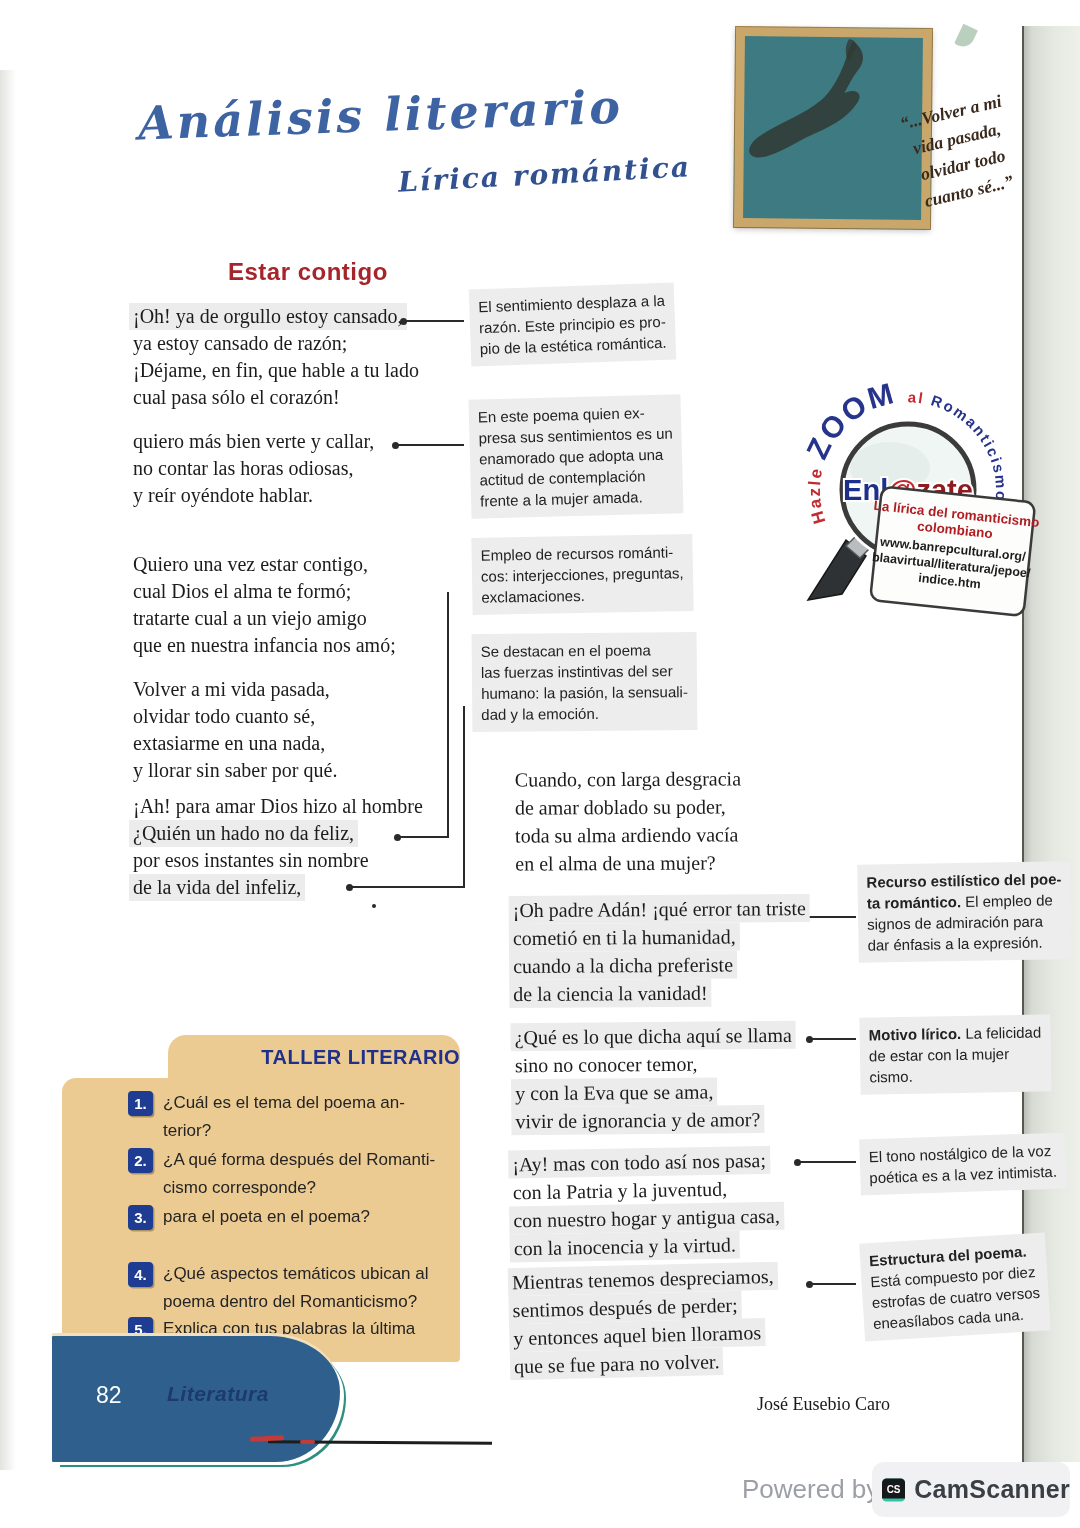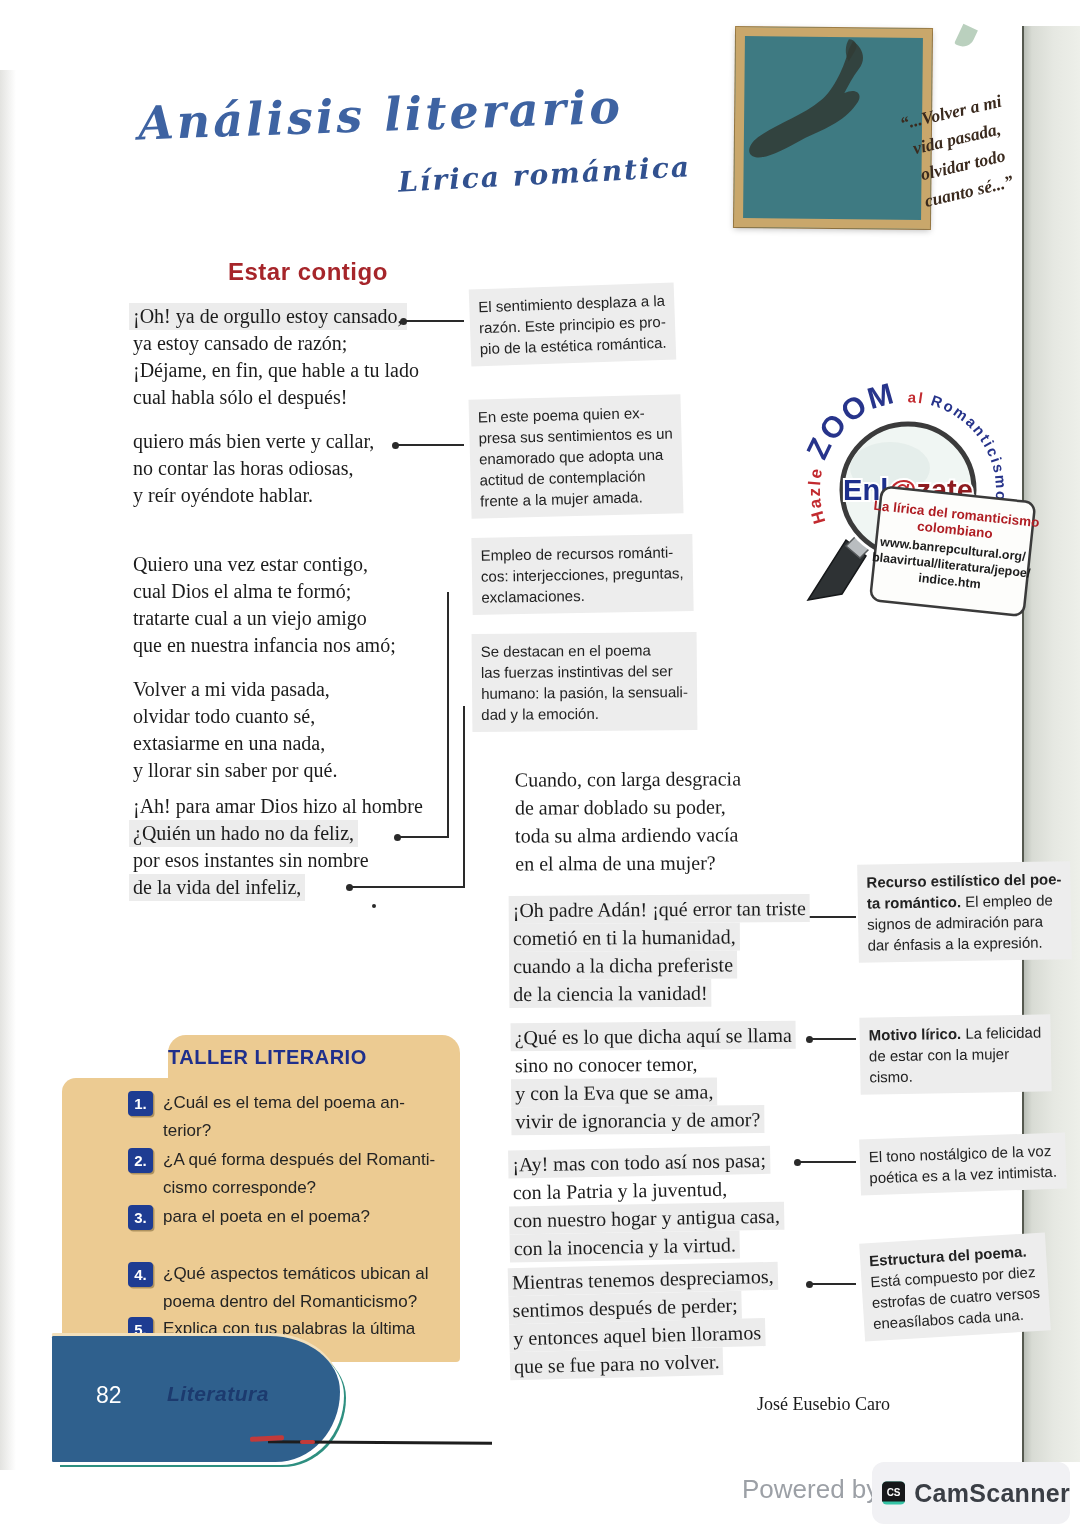--- a/index.html
+++ b/index.html
@@ -34,21 +34,21 @@
   
   .conn{position:absolute;height:2px;background:#2a2a2a;}
   .conn.dot::before{content:'';position:absolute;left:-6px;top:-2.5px;width:7px;height:7px;border-radius:50%;background:#2a2a2a;}
   .connv{position:absolute;width:2px;background:#2a2a2a;}
   .stray-dot{position:absolute;width:4px;height:4px;border-radius:50%;background:#2a2a2a;}
   
   .taller-tab{position:absolute;left:168px;top:1035px;width:292px;height:56px;
       background:#eccb92;border-radius:18px 18px 0 0;}
   .taller-main{position:absolute;left:62px;top:1078px;width:398px;height:284px;
       background:#eccb92;border-radius:14px 0 4px 4px;}
-  .taller-title{position:absolute;left:168px;top:1046px;width:292px;text-align:left;
+  .taller-title{position:absolute;left:168px;top:1046px;width:292px;text-align:right;
       font-size:20px;font-weight:800;color:#1f2f8c;letter-spacing:.5px;}
   .badge{position:absolute;width:25px;height:25px;background:#1e3c92;color:#fff;border-radius:4px;
       font-size:15px;font-weight:bold;text-align:center;line-height:25px;box-shadow:1.5px 1.5px 0 rgba(60,40,0,.35);}
   .ttext{position:absolute;font-size:17px;line-height:28px;color:#242424;}
   .ttext div{white-space:nowrap;}
   
   .blob{position:absolute;left:52px;top:1336px;width:288px;height:126px;background:#2f608d;
       border-radius:2px 120px 110px 2px / 2px 95px 120px 2px;
       box-shadow:5px 4px 0 -1px #ffffff, 7px 6px 0 -1px #2e8f80, 0 -3px 0 0 #f2e0bc;}
   .pagenum{position:absolute;left:96px;top:1382px;color:#fff;font-size:23px;font-weight:normal;}
@@ -59,21 +59,21 @@
       border:9px solid #c9a76b;box-shadow:0 2px 6px rgba(0,0,0,.25), 0 0 0 1px #a8854a;transform:rotate(.6deg);}
   .quote{position:absolute;left:882px;top:98px;width:156px;transform:rotate(-13deg);
       font-family:"Liberation Serif", serif;font-style:italic;font-size:17.5px;line-height:27px;
       color:#3a2a1e;text-align:center;font-weight:600;}
   
   .scanline{position:absolute;left:268px;top:1441px;width:224px;height:3px;background:#1d1d1d;transform:rotate(.4deg);}
   .redmark1{position:absolute;left:250px;top:1436px;width:34px;height:5px;background:#c23a3a;border-radius:2px;transform:rotate(-3deg);}
   .redmark2{position:absolute;left:300px;top:1440px;width:15px;height:4px;background:#c23a3a;border-radius:2px;}
   
   .powered{position:absolute;left:742px;top:1474px;font-size:26px;color:#9ca0a6;}
-  .cs-pill{position:absolute;left:872px;top:1462px;width:198px;height:62px;background:#f1f1f4;border-radius:12px;
+  .cs-pill{position:absolute;left:872px;top:1462px;width:198px;height:55px;background:#f1f1f4;border-radius:12px;
       display:flex;align-items:center;gap:9px;padding:0 0 0 10px;box-sizing:border-box;}
   .cs-brand{font-size:25px;font-weight:600;color:#3a3e45;letter-spacing:.3px;}
 </style>
 </head>
 <body>
 
 <div id="page">
 
   <div class="edge-left"></div>
   <div class="edge-right"></div>
@@ -94,21 +94,21 @@
     <div>olvidar todo</div>
     <div>cuanto sé...”</div>
   </div>
 
   <div class="abs poemtitle" style="left:228px;top:258px;">Estar contigo</div>
 
   <div class="stanza" style="left:133px;top:303px;">
     <div class="pl hl">¡Oh! ya de orgullo estoy cansado,</div>
     <div class="pl">ya estoy cansado de razón;</div>
     <div class="pl">¡Déjame, en fin, que hable a tu lado</div>
-    <div class="pl">cual habla sólo el después!</div>
+    <div class="pl">cual pasa sólo el corazón!</div>
   </div>
   <div class="stanza" style="left:133px;top:428px;">
     <div class="pl">quiero más bien verte y callar,</div>
     <div class="pl">no contar las horas odiosas,</div>
     <div class="pl">y reír oyéndote hablar.</div>
   </div>
   <div class="stanza" style="left:133px;top:551px;">
     <div class="pl">Quiero una vez estar contigo,</div>
     <div class="pl">cual Dios el alma te formó;</div>
     <div class="pl">tratarte cual a un viejo amigo</div>

